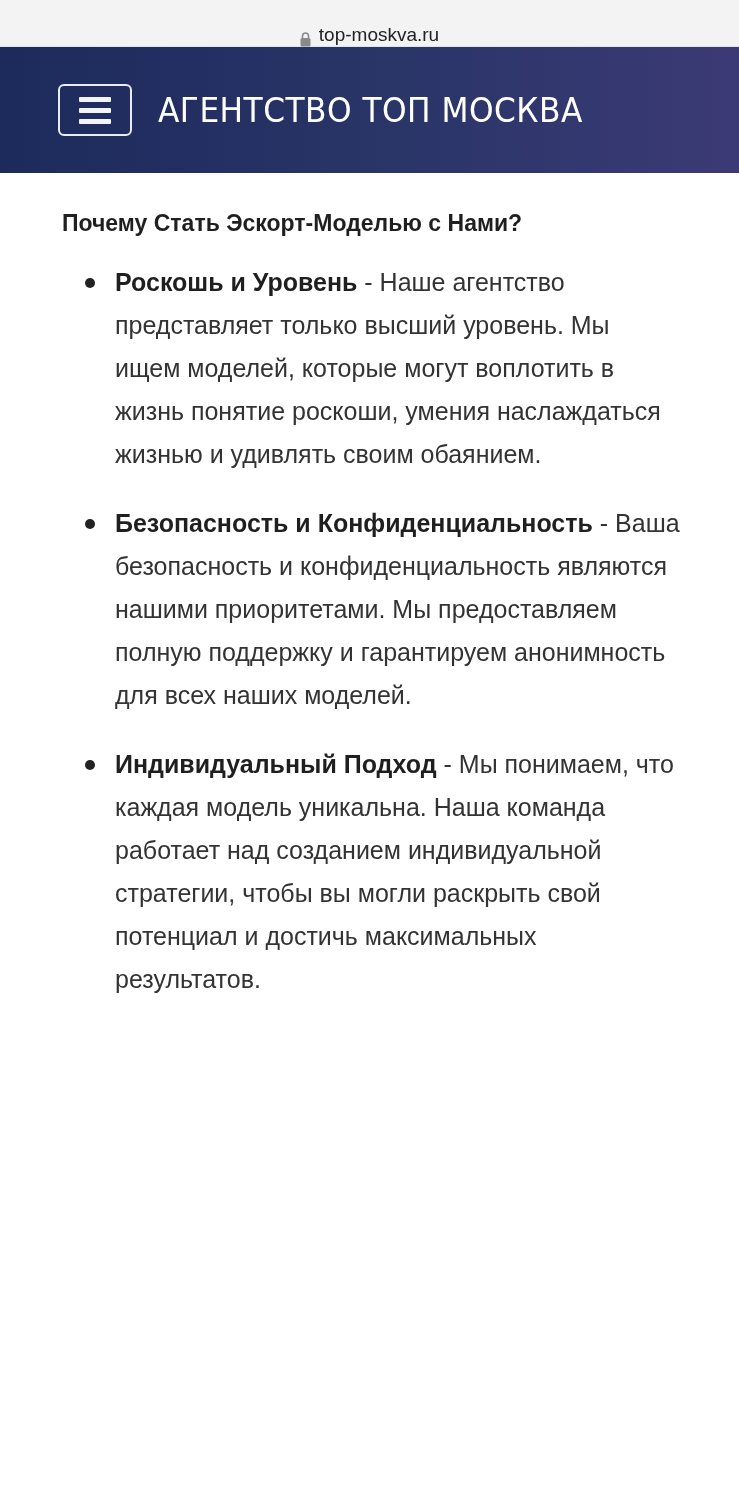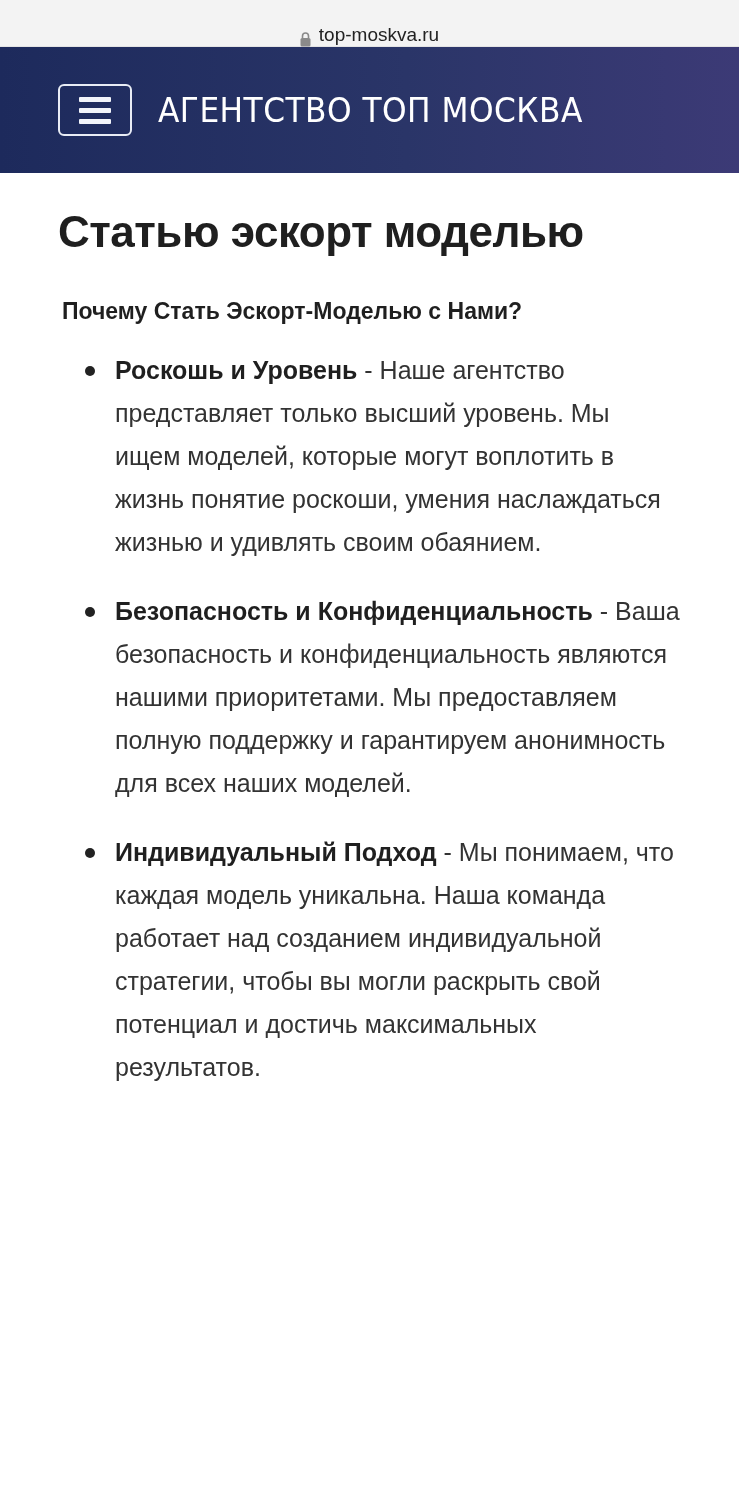--- a/index.html
+++ b/index.html
@@ -70,21 +70,20 @@
 <div class="header">
   <div class="burger">
     <span></span>
     <span></span>
     <span></span>
   </div>
   <div class="brand">АГЕНТСТВО ТОП МОСКВА</div>
 </div>
 
 <div class="content">
-  <h1>Статью эскорт моделью</h1>
   <h2>Почему Стать Эскорт-Моделью с Нами?</h2>
   <ul>
     <li>
       <span class="dot"></span>
       <b>Роскошь и Уровень</b><span> - </span><span>Наше агентство представляет только высший уровень. Мы ищем моделей, которые могут воплотить в жизнь понятие роскоши, умения наслаждаться жизнью и удивлять своим обаянием.</span>
     </li>
     <li>
       <span class="dot"></span>
       <b>Безопасность и Конфиденциальность</b><span> - </span><span>Ваша безопасность и конфиденциальность являются нашими приоритетами. Мы предоставляем полную поддержку и гарантируем анонимность для всех наших моделей.</span>
     </li>

